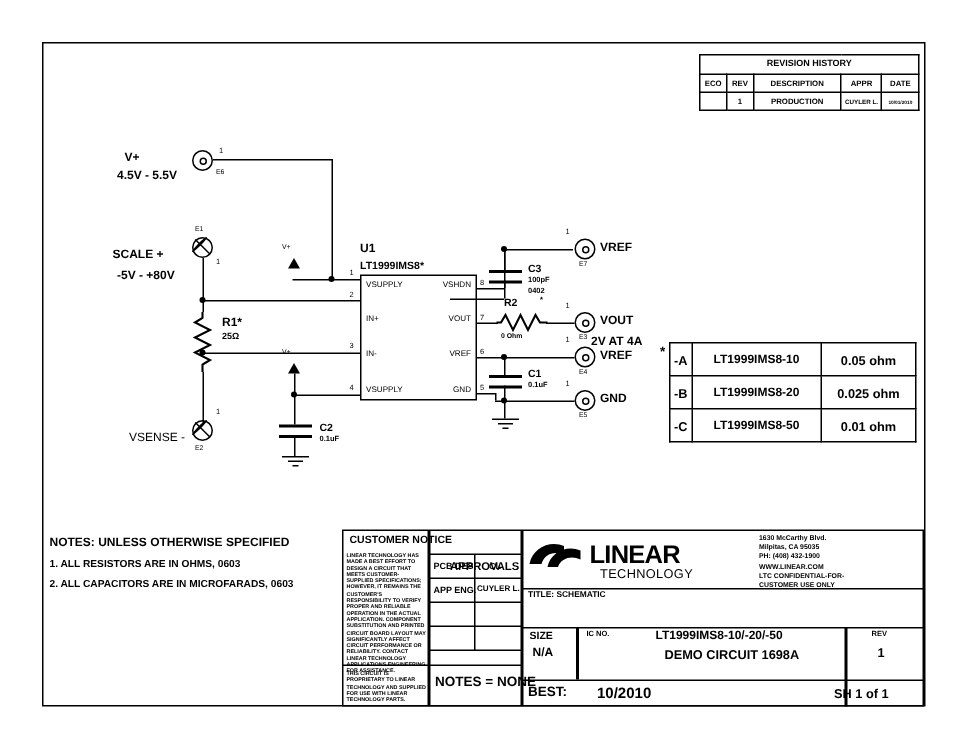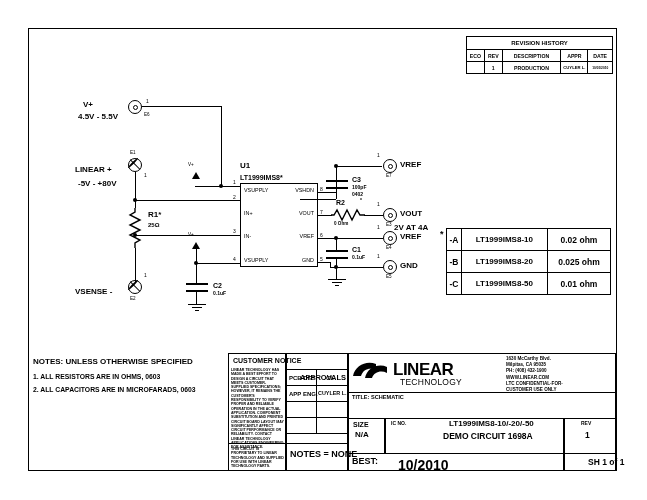--- a/index.html
+++ b/index.html
@@ -84,27 +84,27 @@
   </tbody>
     </table>
 
   <div class="conn" style="left:128px;top:100px;"></div>
   <div class="txt" style="left:83px;top:101px;font-size:8px;font-weight:bold;">V+</div>
   <div class="txt" style="left:78px;top:113px;font-size:8px;font-weight:bold;">4.5V - 5.5V</div>
   <div class="ref" style="left:144px;top:112px;">E6</div>
   <div class="pin" style="left:146px;top:98px;">1</div>
 
   <div class="conn x" style="left:128px;top:158px;"></div>
-  <div class="txt" style="left:75px;top:166px;font-size:8px;font-weight:bold;">LINEAR +</div>
+  <div class="txt" style="left:75px;top:166px;font-size:8px;font-weight:bold;">SCALE +</div>
   <div class="txt" style="left:78px;top:180px;font-size:8px;font-weight:bold;">-5V - +80V</div>
   <div class="ref" style="left:130px;top:150px;">E1</div>
   <div class="pin" style="left:144px;top:172px;">1</div>
 
   <div class="conn x" style="left:128px;top:280px;"></div>
-  <div class="txt" style="left:75px;top:288px;font-size:8px;font-weight:bold;">VSENSE -</div>
+  <div class="txt" style="left:86px;top:288px;font-size:8px;font-weight:normal;">VSENSE -</div>
   <div class="ref" style="left:130px;top:296px;">E2</div>
   <div class="pin" style="left:144px;top:272px;">1</div>
 
   <svg class="abs" style="left:128px;top:208px;width:14px;height:40px;overflow:visible;">
     <polyline points="7,0 7,4 2,7 12,12 2,17 12,22 2,27 12,32 7,35 7,40" fill="none" stroke="#000" stroke-width="1.4"></polyline>
   </svg>
   <div class="txt" style="left:148px;top:211px;font-size:8px;font-weight:bold;">R1*</div>
   <div class="txt" style="left:148px;top:222px;font-size:6px;font-weight:bold;">25Ω</div>
 
   <div class="wire vw" style="left:135px;top:172px;height:36px;"></div>
@@ -229,21 +229,21 @@
   <div class="txt" style="left:400px;top:262px;font-size:8px;font-weight:bold;">GND</div>
   <div class="ref" style="left:386px;top:274px;">E5</div>
   <div class="pin" style="left:377px;top:253px;">1</div>
 
   <div class="txt" style="left:440px;top:230px;font-size:9px;font-weight:bold;">*</div>
   <table id="assy">
     <tbody>
     <tr>
       <td>-A</td>
       <td style="font-size:8px">LT1999IMS8-10</td>
-      <td>0.02 ohm</td>
+      <td>0.05 ohm</td>
     </tr>
     <tr>
       <td>-B</td>
       <td style="font-size:8px">LT1999IMS8-20</td>
       <td>0.025 ohm</td>
     </tr>
     <tr>
       <td>-C</td>
       <td style="font-size:8px">LT1999IMS8-50</td>
       <td>0.01 ohm</td>
@@ -299,21 +299,21 @@
   <div class="txt bb" style="left:352px;top:395px;font-size:5.6px;">TITLE: SCHEMATIC</div>
 
   <div class="blk" style="left:348px;top:418px;width:268px;height:35px;border-width:1px 0 0 0;"></div>
   <div class="blk" style="left:348px;top:453px;width:268px;height:18px;border-width:1px 0 0 0;"></div>
   <div class="blk" style="left:384px;top:418px;width:1px;height:35px;"></div>
   <div class="blk" style="left:563px;top:418px;width:1px;height:53px;"></div>
 
   <div class="txt bb" style="left:391px;top:421px;font-size:5px;">IC NO.</div>
   <div class="txt bb" style="left:353px;top:421px;font-size:7px;">SIZE</div>
   <div class="txt bb" style="left:355px;top:431px;font-size:8px;">N/A</div>
-  <div class="txt bb" style="left:437px;top:420px;font-size:8px;margin-left:12px;">LT1999IMS8-10/-20/-50</div>
+  <div class="txt bb" style="left:437px;top:420px;font-size:8px;">LT1999IMS8-10/-20/-50</div>
   <div class="txt bb" style="left:443px;top:432px;font-size:8.5px;">DEMO CIRCUIT 1698A</div>
   <div class="txt bb" style="left:581px;top:421px;font-size:5px;">REV</div>
   <div class="txt bb" style="left:585px;top:431px;font-size:8.5px;">1</div>
 
   <div class="txt bb" style="left:352px;top:457px;font-size:9px;">BEST:</div>
-  <div class="txt bb" style="left:398px;top:458px;font-size:14px;">10/2010</div>
-  <div class="txt bb" style="left:588px;top:458px;font-size:8.5px;">SH 1 of 1</div>
+  <div class="txt bb" style="left:398px;top:458px;font-size:10px;">10/2010</div>
+  <div class="txt bb" style="left:556px;top:458px;font-size:8.5px;">SH 1 of 1</div>
 </div>
 
 </body></html>

